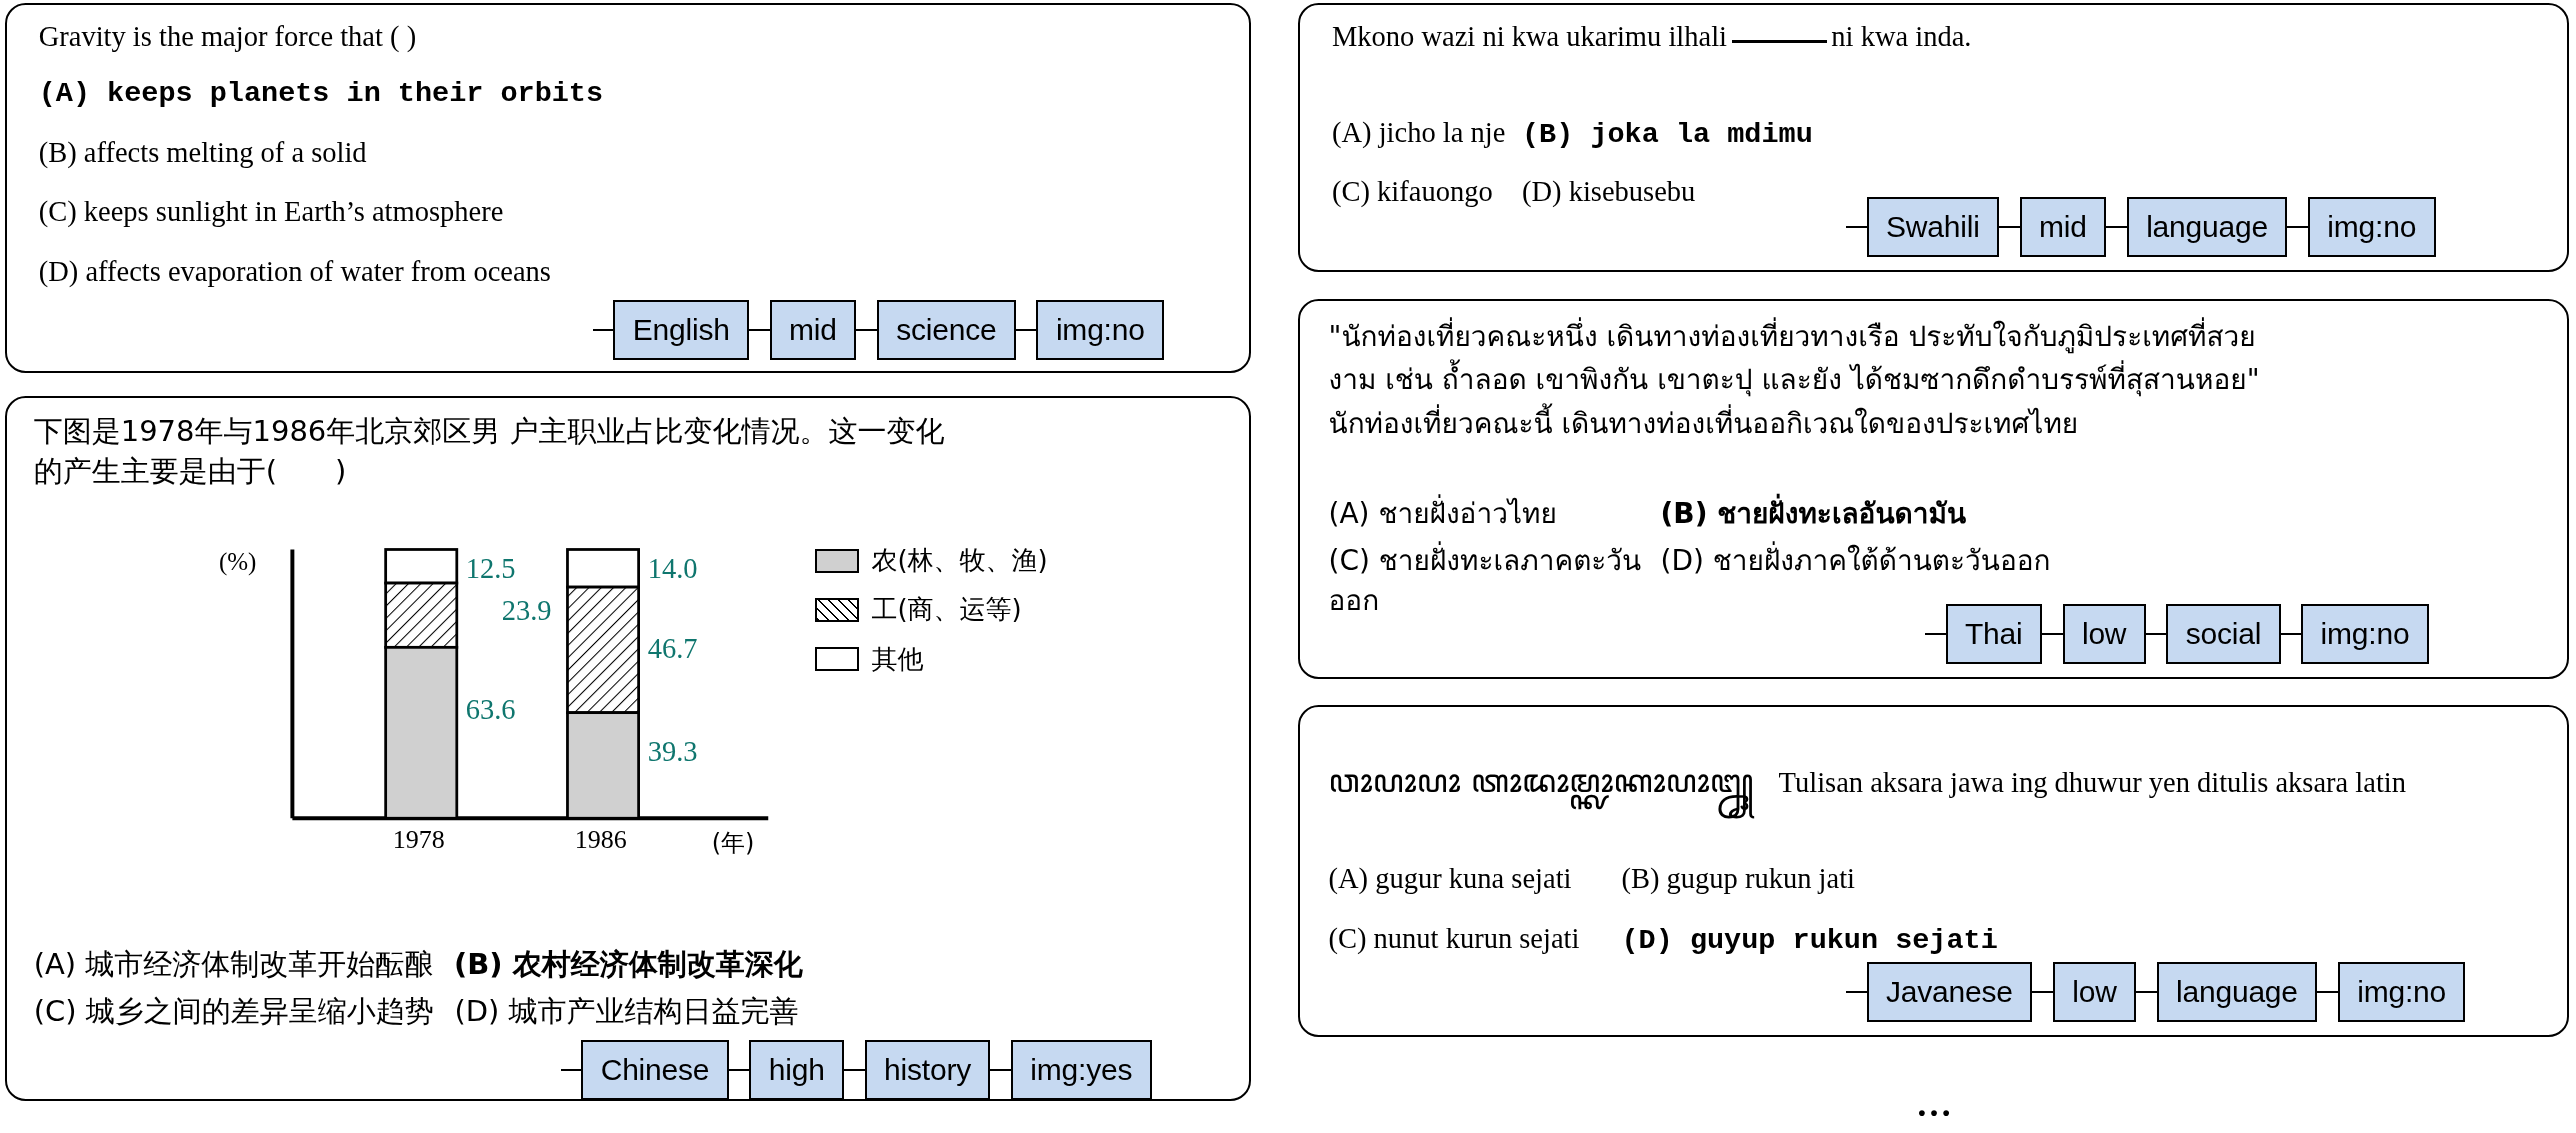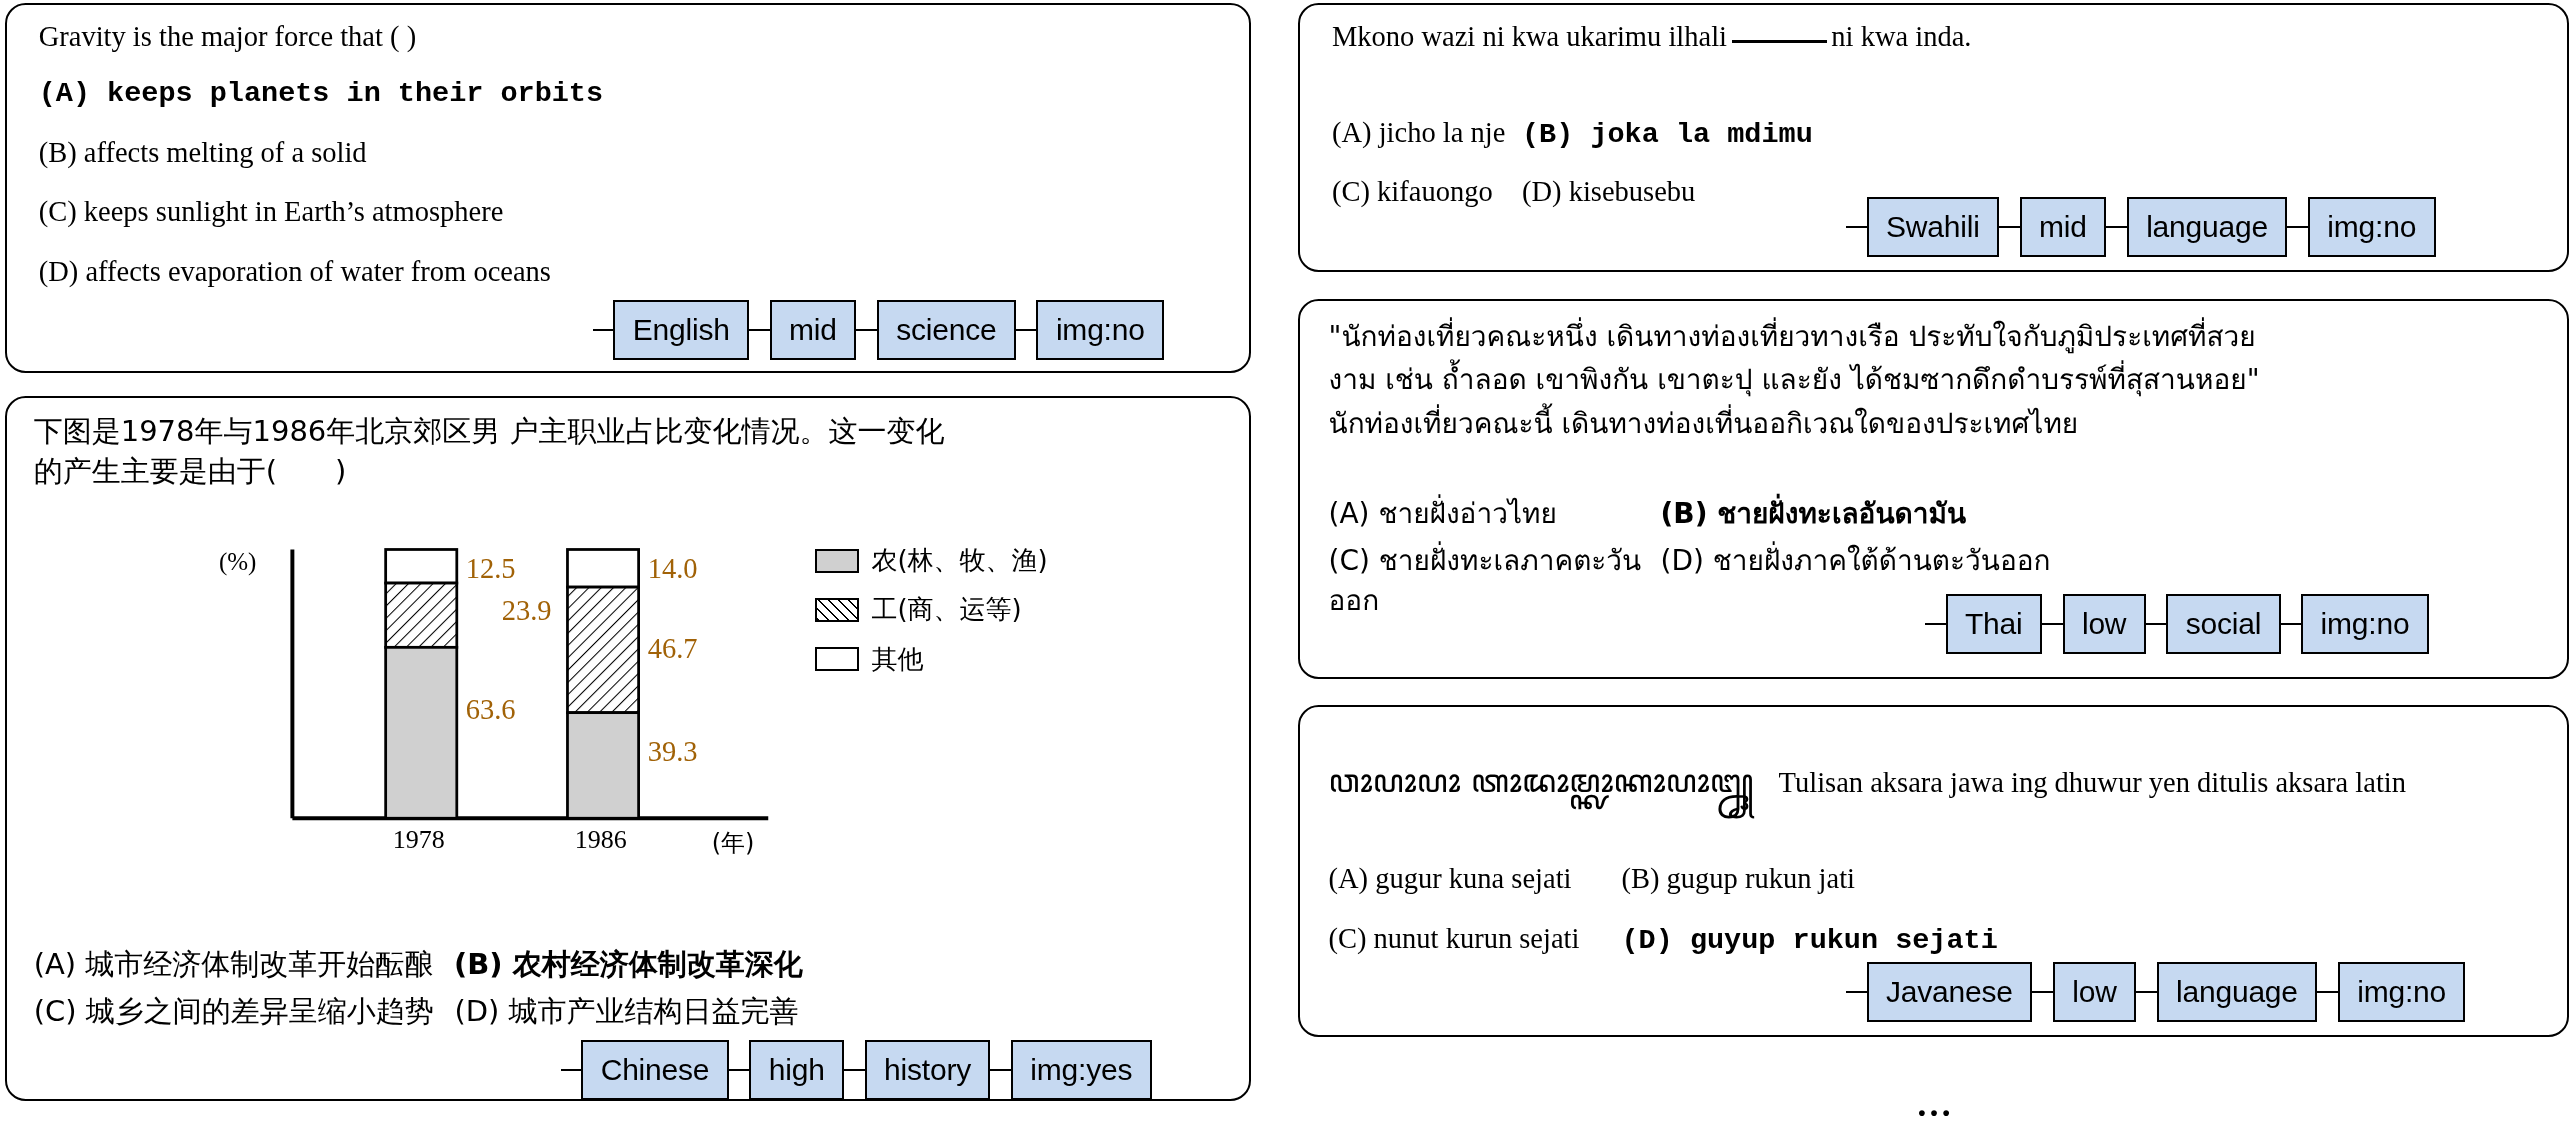--- a/index.html
+++ b/index.html
@@ -159,21 +159,21 @@
   .axis-unit {
     position: absolute;
     font-family: "Liberation Serif", serif;
     font-size: 25px;
     color: #000;
   }
   .bar-val {
     position: absolute;
     font-family: "Liberation Serif", serif;
     font-size: 28.5px;
-    color: #a16207;
+    color: #0f766e;
   }
   .tick-label {
     position: absolute;
     font-family: "Liberation Serif", serif;
     font-size: 26px;
     color: #000;
   }
   .year-unit {
     position: absolute;
     font-family: "DejaVu Sans", "Liberation Sans", sans-serif;
@@ -326,21 +326,21 @@
   <div class="opt-row" style="position:absolute; left:28.5px; top:157px;">
     <span class="thai" style="width:332px; display:inline-block;">(A) ชายฝั่งอ่าวไทย</span>
     <span class="thai b">(B) ชายฝั่งทะเลอันดามัน</span>
   </div>
 
   <div class="opt-row" style="position:absolute; left:28.5px; top:204px;">
     <span class="thai" style="width:332px; display:inline-block;">(C) ชายฝั่งทะเลภาคตะวันออก</span>
     <span class="thai">(D) ชายฝั่งภาคใต้ด้านตะวันออก</span>
   </div>
 
-  <div class="tagrow" style="left:625px; top:299px;">
+  <div class="tagrow" style="left:625px; top:309px;">
     <div class="tag-connector"></div>
     <div class="tag">Thai</div>
     <div class="tag-connector"></div>
     <div class="tag">low</div>
     <div class="tag-connector"></div>
     <div class="tag">social</div>
     <div class="tag-connector"></div>
     <div class="tag">img:no</div>
   </div>
 </div>

